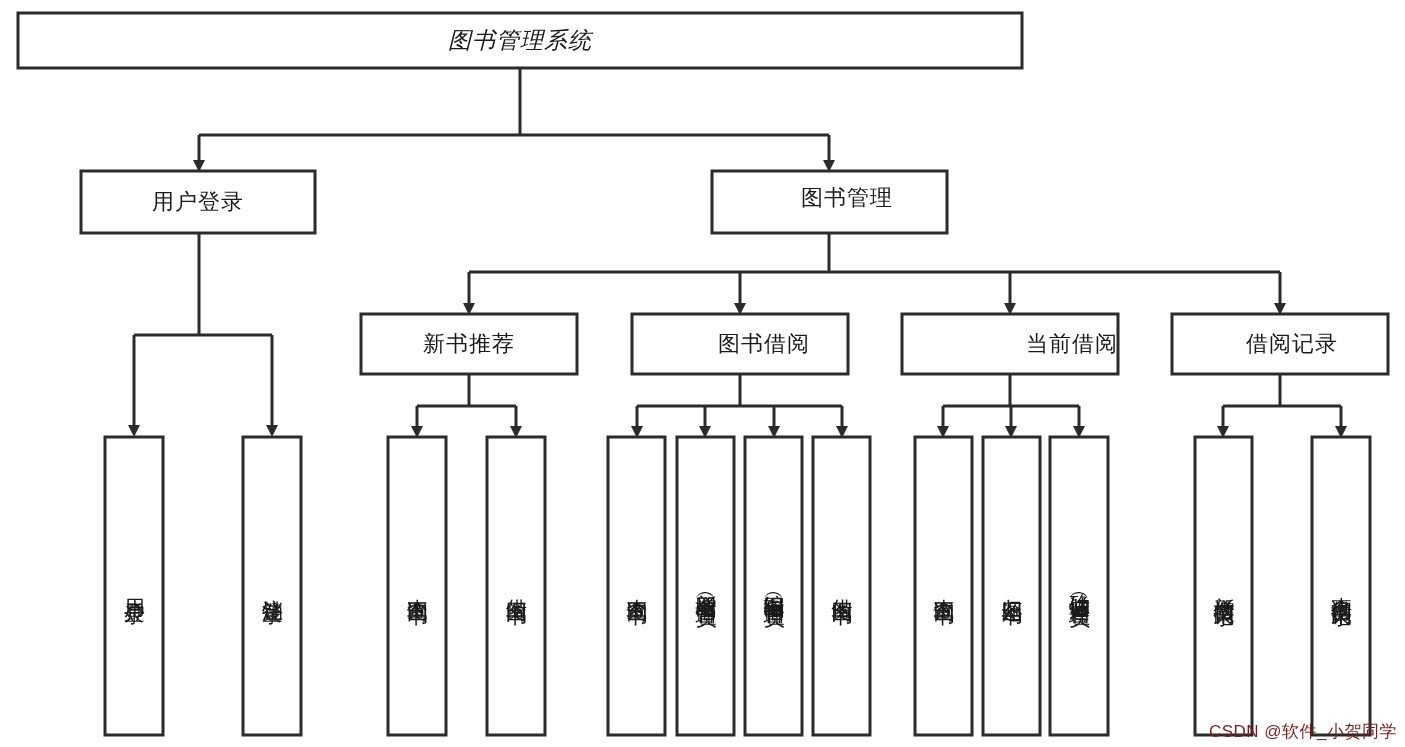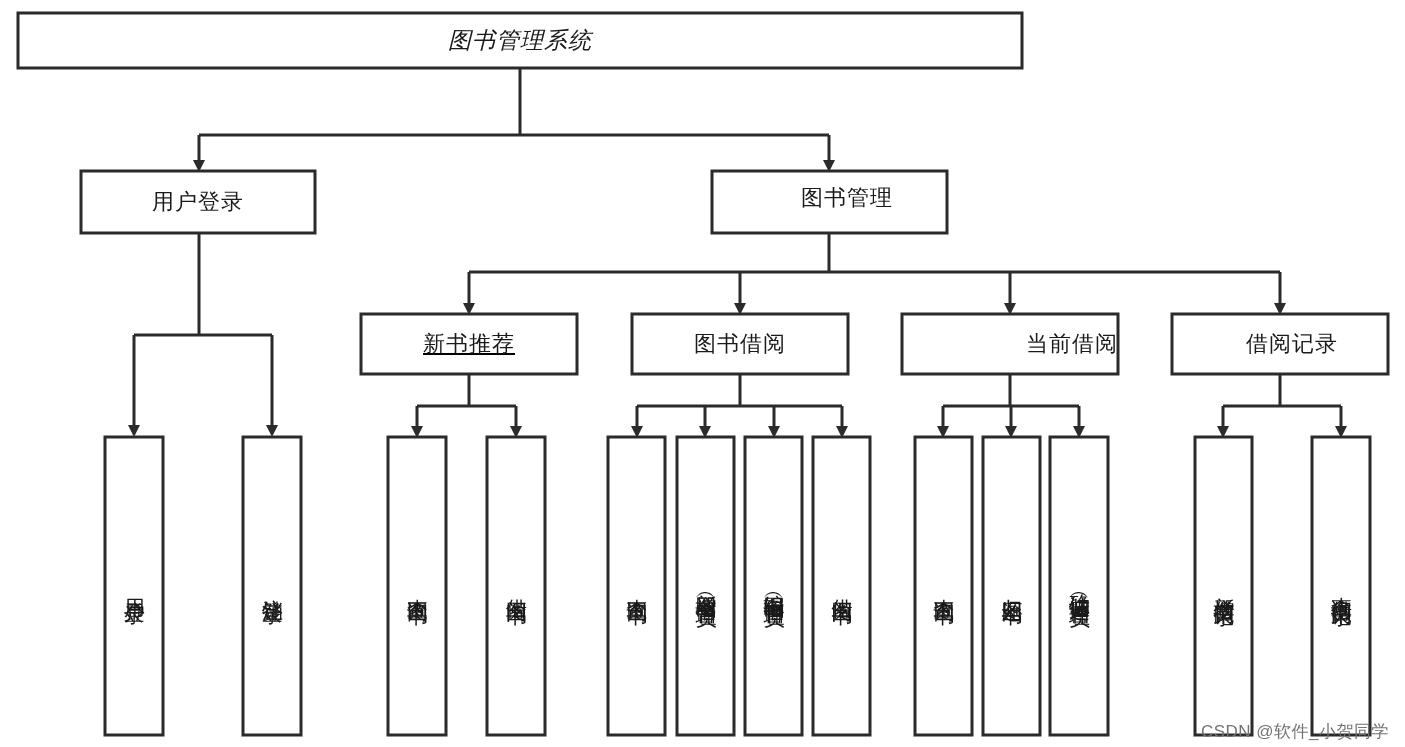--- a/index.html
+++ b/index.html
@@ -72,25 +72,25 @@
     color: #1a1a1a;
     letter-spacing: 1px;
     white-space: nowrap;
   }
   .root-label-text {
     font-size: 23px;
     font-style: italic;
   }
   #watermark {
     position: absolute;
-    right: 16px;
+    right: 8px;
     bottom: 4px;
     font-family: "Liberation Sans", "DejaVu Sans", sans-serif;
     font-size: 17px;
-    color: #737373;
+    color: #7f1d1d;
     letter-spacing: 0.5px;
     white-space: nowrap;
     pointer-events: none;
   }
 </style>
 </head>
 <body>
 
 <div id="diagram-root">
 
@@ -177,24 +177,24 @@
     <span class="hlabel-text root-label-text">图书管理系统</span>
   </div>
 
   <div class="hlabel-wrap" style="left:81px; top:171px; width:234px; height:62px;">
     <span class="hlabel-text">用户登录</span>
   </div>
   <div class="hlabel-wrap" style="left:712px; top:167px; width:270px; height:62px;">
     <span class="hlabel-text">图书管理</span>
   </div>
 
-  <div class="hlabel-wrap" style="left:361px; top:314px; width:216px; height:60px;text-decoration:underline;">
+  <div class="hlabel-wrap" style="left:361px; top:314px; width:216px; height:60px;">
     <span class="hlabel-text">新书推荐</span>
   </div>
-  <div class="hlabel-wrap" style="left:632px; top:314px; width:216px; height:60px;">
+  <div class="hlabel-wrap" style="left:632px; top:314px; width:216px; height:60px;padding-left:24px;">
     <span class="hlabel-text">图书借阅</span>
   </div>
   <div class="hlabel-wrap" style="left:902px; top:314px; width:216px; height:60px;justify-content:flex-end;">
     <span class="hlabel-text">当前借阅</span>
   </div>
   <div class="hlabel-wrap" style="left:1172px; top:314px; width:240px; height:60px;">
     <span class="hlabel-text">借阅记录</span>
   </div>
 
   <div class="vlabel-wrap" style="left:105px; top:437px; width:58px; height:298px;">

